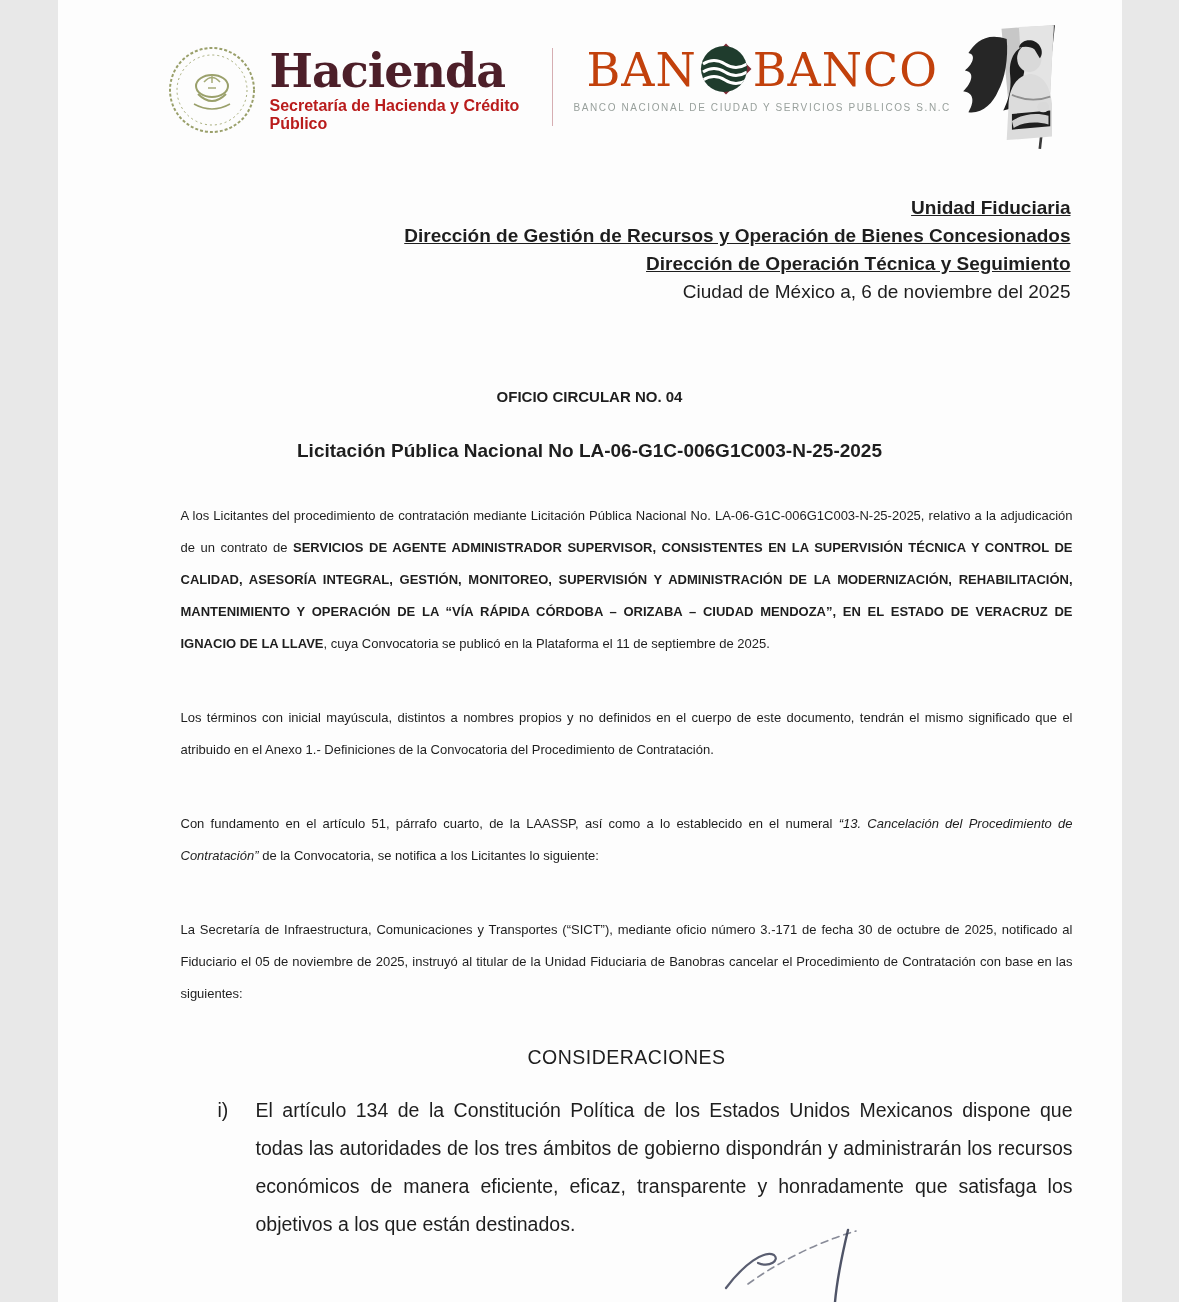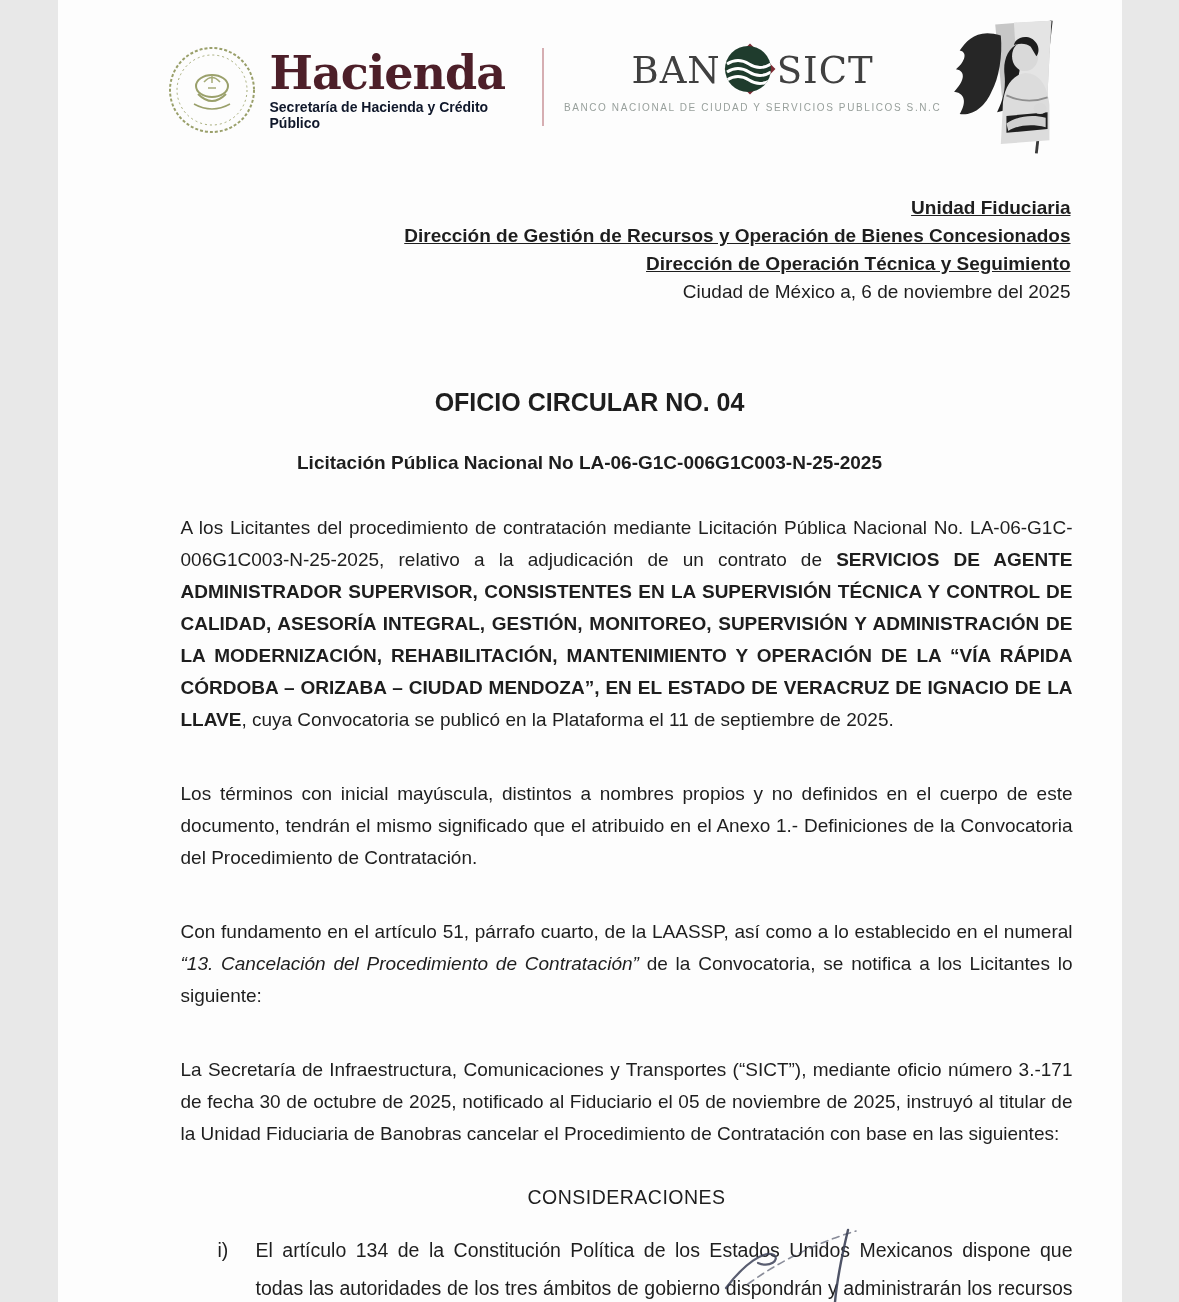--- a/index.html
+++ b/index.html
@@ -21,33 +21,33 @@
   .logo-group { display:flex; align-items:center; margin-top:28px; }
   .seal { width:92px; height:96px; flex:0 0 auto; }
   .hacienda-text { margin-left:12px; }
   .hacienda-wordmark {
     font-family:"DejaVu Serif", serif;
     font-weight:bold;
     font-size:46px; line-height:1.05;
     color:#4d1f29; letter-spacing:-1px;
   }
   .hacienda-tagline {
-    font-size:14px; font-weight:bold;
-    color:#0f172a; margin-top:2px;
+    font-size:16px; font-weight:bold;
+    color:#b91c1c; margin-top:2px;
   }
   .logo-divider {
     width:2px; height:78px; background:#d6aeb2;
     margin:0 20px 0 24px; align-self:center;
   }
   .banobras { display:flex; flex-direction:column; align-items:center; }
   .banobras-row { display:flex; align-items:center; }
   .banobras-word {
     font-family:"DejaVu Serif", serif;
-    font-size:37px; font-weight:500;
-    color:#404040; letter-spacing:1px; line-height:1;
+    font-size:46px; font-weight:500;
+    color:#c2410c; letter-spacing:1px; line-height:1;
   }
   .banobras-emblem { position:relative; width:52px; height:52px; margin:0 2px; }
   .banobras-diamond {
     position:absolute; left:9px; top:7px;
     width:36px; height:36px; background:#7c2a33;
     transform:rotate(45deg);
   }
   .banobras-circle {
     position:absolute; left:2px; top:2px;
     width:46px; height:46px; border-radius:50%;
@@ -60,27 +60,27 @@
   }
   .emblem-image { margin-left:auto; width:150px; height:146px; margin-top:0; }
   
   .office-block {
     margin:34px 51px 0 0;
     text-align:right;
     font-size:19px; line-height:28px;
   }
   .office-block .bold-line { font-weight:bold;text-decoration:underline; }
   
-  .title-circular { text-align:center; font-weight:bold; font-size:25px; margin-top:82px; }
+  .title-circular { text-align:center; font-weight:bold; font-size:15px; margin-top:82px; }
   .title-licitacion { text-align:center; font-weight:bold; font-size:19px; margin-top:35px; }
   
   .content { margin:0 49px 0 123px; }
   .para {
     margin-top:29px;
-    font-size:19px; line-height:32px;
+    font-size:13px; line-height:32px;
     text-align:justify;
   }
   .para .b { font-weight:bold; }
   .para .i { font-style:italic; }
   .considerations {
     text-align:center; font-size:19.5px;
     margin-top:36px; letter-spacing:0.5px;
   }
   .clist { margin-top:18px; }
   .citem { display:flex; margin-top:22px; }
@@ -125,21 +125,21 @@
         <span class="banobras-emblem">
           <span class="banobras-diamond"></span>
           <span class="banobras-circle">
             <svg width="46" height="46" viewBox="0 0 46 46">
               <path d="M2 18 q11 -7 22 0 q11 7 22 0" fill="none" stroke="#ffffff" stroke-width="3"></path>
               <path d="M2 26 q11 -7 22 0 q11 7 22 0" fill="none" stroke="#ffffff" stroke-width="3"></path>
               <path d="M2 34 q11 -7 22 0 q11 7 22 0" fill="none" stroke="#ffffff" stroke-width="3"></path>
             </svg>
           </span>
         </span>
-        <span class="banobras-word">SICT</span>
+        <span class="banobras-word">BANCO</span>
       </div>
       <div class="banobras-tagline">BANCO NACIONAL DE CIUDAD Y SERVICIOS PUBLICOS S.N.C</div>
     </div>
 
     <svg class="emblem-image" viewBox="0 0 150 146">
 
       <line x1="118" y1="2" x2="102" y2="144" stroke="#3a3a3a" stroke-width="3"></line>
 
       <polygon points="58,6 118,2 112,118 66,92" fill="#c7c7c7"></polygon>
       <polygon points="78,4 118,2 114,80 82,66" fill="#e4e4e4"></polygon>

